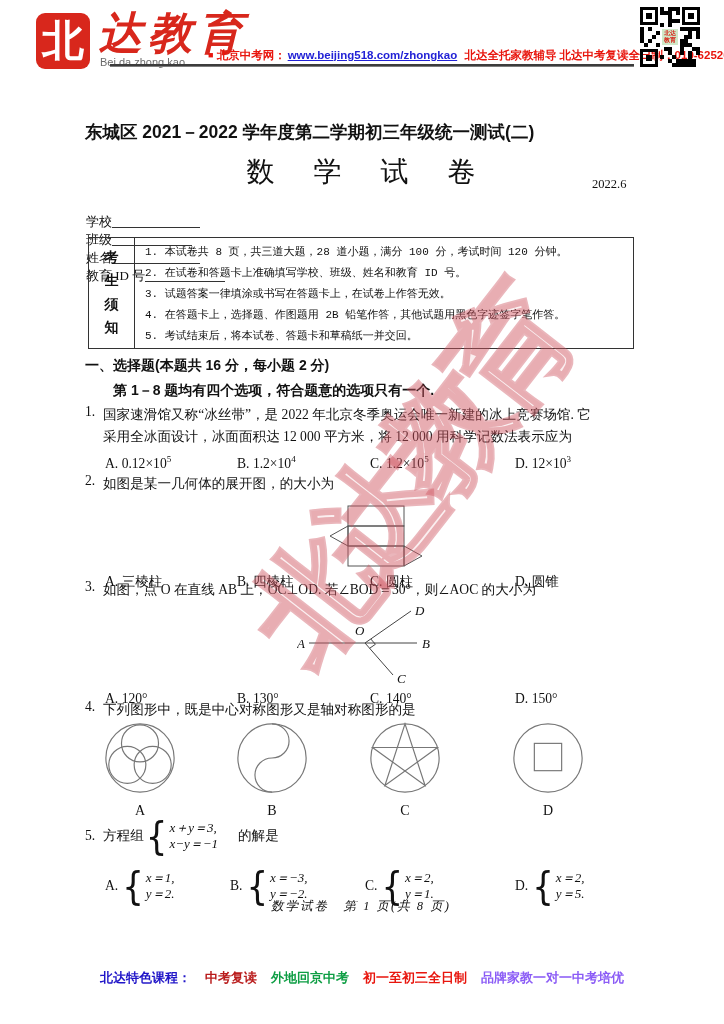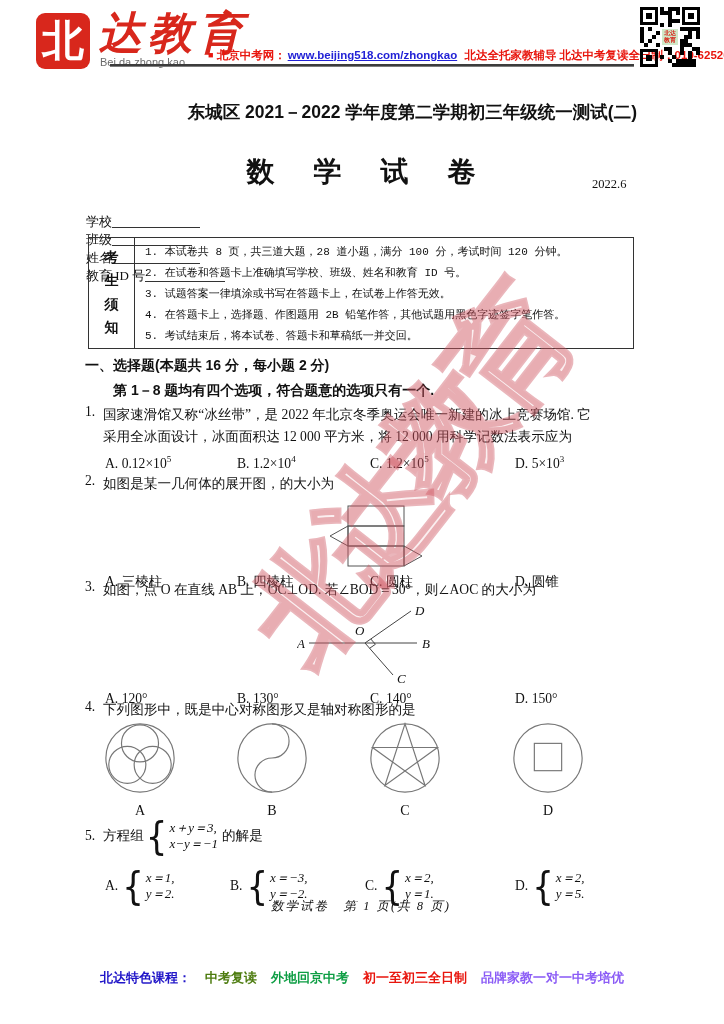--- a/index.html
+++ b/index.html
@@ -31,24 +31,24 @@
         color:#d8271c;font-size:6px;line-height:7px;text-align:center;overflow:hidden;
         font-family:"Liberation Sans",sans-serif;font-weight:bold;word-break:break-all;padding-top:1px;box-sizing:border-box;}
 
   
   .watermark{position:absolute;left:170px;top:400px;width:480px;text-align:center;z-index:9;
         pointer-events:none;transform:rotate(-52deg);font-size:118px;font-weight:bold;
         letter-spacing:-12px;color:rgba(213,95,105,0.10);
         -webkit-text-stroke:3.5px rgba(205,80,92,0.42);font-family:"Liberation Serif",serif;}
 
   
-  .exam-title{position:absolute;left:85px;top:100px;width:552px;text-align:right;
+  .exam-title{position:absolute;left:85px;top:120px;width:552px;text-align:left;
         font-size:17.5px;font-weight:bold;font-family:"Liberation Sans",sans-serif;}
   .paper-title{position:absolute;left:85px;top:153px;width:552px;text-align:center;
-        font-size:28px;font-weight:bold;letter-spacing:16px;text-indent:16px;}
+        font-size:28px;font-weight:normal;letter-spacing:16px;text-indent:16px;}
   .paper-date{position:absolute;left:592px;top:177px;font-size:12.5px;}
 
   
   .fields{position:absolute;left:86px;top:213px;width:552px;display:flex;
         justify-content:space-between;font-size:13px;flex-direction:column;}
   .fields .blank{display:inline-block;border-bottom:1px solid #333;height:13px;vertical-align:-2px;}
   .b90{width:88px;}.b80{width:80px;}
 
   
   .notice{position:absolute;left:88px;top:237px;width:546px;height:112px;
@@ -220,21 +220,21 @@
       <span class="qno">1.</span>
       <div class="qtext">
         <span>国家速滑馆又称“冰丝带”，是 2022 年北京冬季奥运会唯一新建的冰上竞赛场馆. 它</span><br>
         <span>采用全冰面设计，冰面面积达 12 000 平方米，将 12 000 用科学记数法表示应为</span>
       </div>
     </div>
     <div class="opt-grid" style="margin-top:6px;">
       <span><span>A.</span> <span>0.12×10</span><sup>5</sup></span>
       <span><span>B.</span> <span>1.2×10</span><sup>4</sup></span>
       <span><span>C.</span> <span>1.2×10</span><sup>5</sup></span>
-      <span><span>D.</span> <span>5×10</span><sup>3</sup></span>
+      <span><span>D.</span> <span>12×10</span><sup>3</sup></span>
     </div>
   </div>
 
   <div class="block q2" style="top:473px;height:125px;">
     <div class="qrow">
       <span class="qno">2.</span>
       <div class="qtext">如图是某一几何体的展开图，的大小为</div>
     </div>
     <svg class="q2svg" width="106" height="66" viewBox="0 0 106 66">
       <g fill="none" stroke="#555" stroke-width="1">
@@ -326,21 +326,21 @@
 
   <div class="block" style="top:816px;">
     <div class="sys">
       <span class="qno">5.</span>
       <span>方程组</span>
       <span class="brace">{</span>
       <span class="eqcol math">
         <span>x＋y＝3,</span>
         <span>x−y＝−1</span>
       </span>
-      <span style="margin-left:4px;">的解是</span>
+      <span style="margin-left:20px;">的解是</span>
     </div>
     <div class="q5opts">
       <span class="q5opt">
         <span class="lab">A.</span>
           <span class="brace">{</span>
         <span class="eqcol math">
             <span>x＝1,</span>
             <span>y＝2.</span>
           </span>
       </span>
@@ -367,16 +367,16 @@
             <span>x＝2,</span>
             <span>y＝5.</span>
           </span>
       </span>
     </div>
   </div>
 
   <div class="page-footer">数学试卷　第 1 页(共 8 页)</div>
 
   <div class="banner">
-    <span style="color: rgb(32, 21, 200);">北达特色课程：</span><span style="color: #4d7c0f;">中考复读</span><span style="color: rgb(14, 158, 68);">外地回京中考</span><span style="color: rgb(232, 21, 13);">初一至初三全日制</span><span style="color: #8b5cf6;">品牌家教一对一中考培优</span>
+    <span style="color: rgb(32, 21, 200);">北达特色课程：</span><span style="color: #b91c1c;">中考复读</span><span style="color: rgb(14, 158, 68);">外地回京中考</span><span style="color: rgb(232, 21, 13);">初一至初三全日制</span><span style="color: #8b5cf6;">品牌家教一对一中考培优</span>
   </div>
 
 </div>
 
 </body></html>

